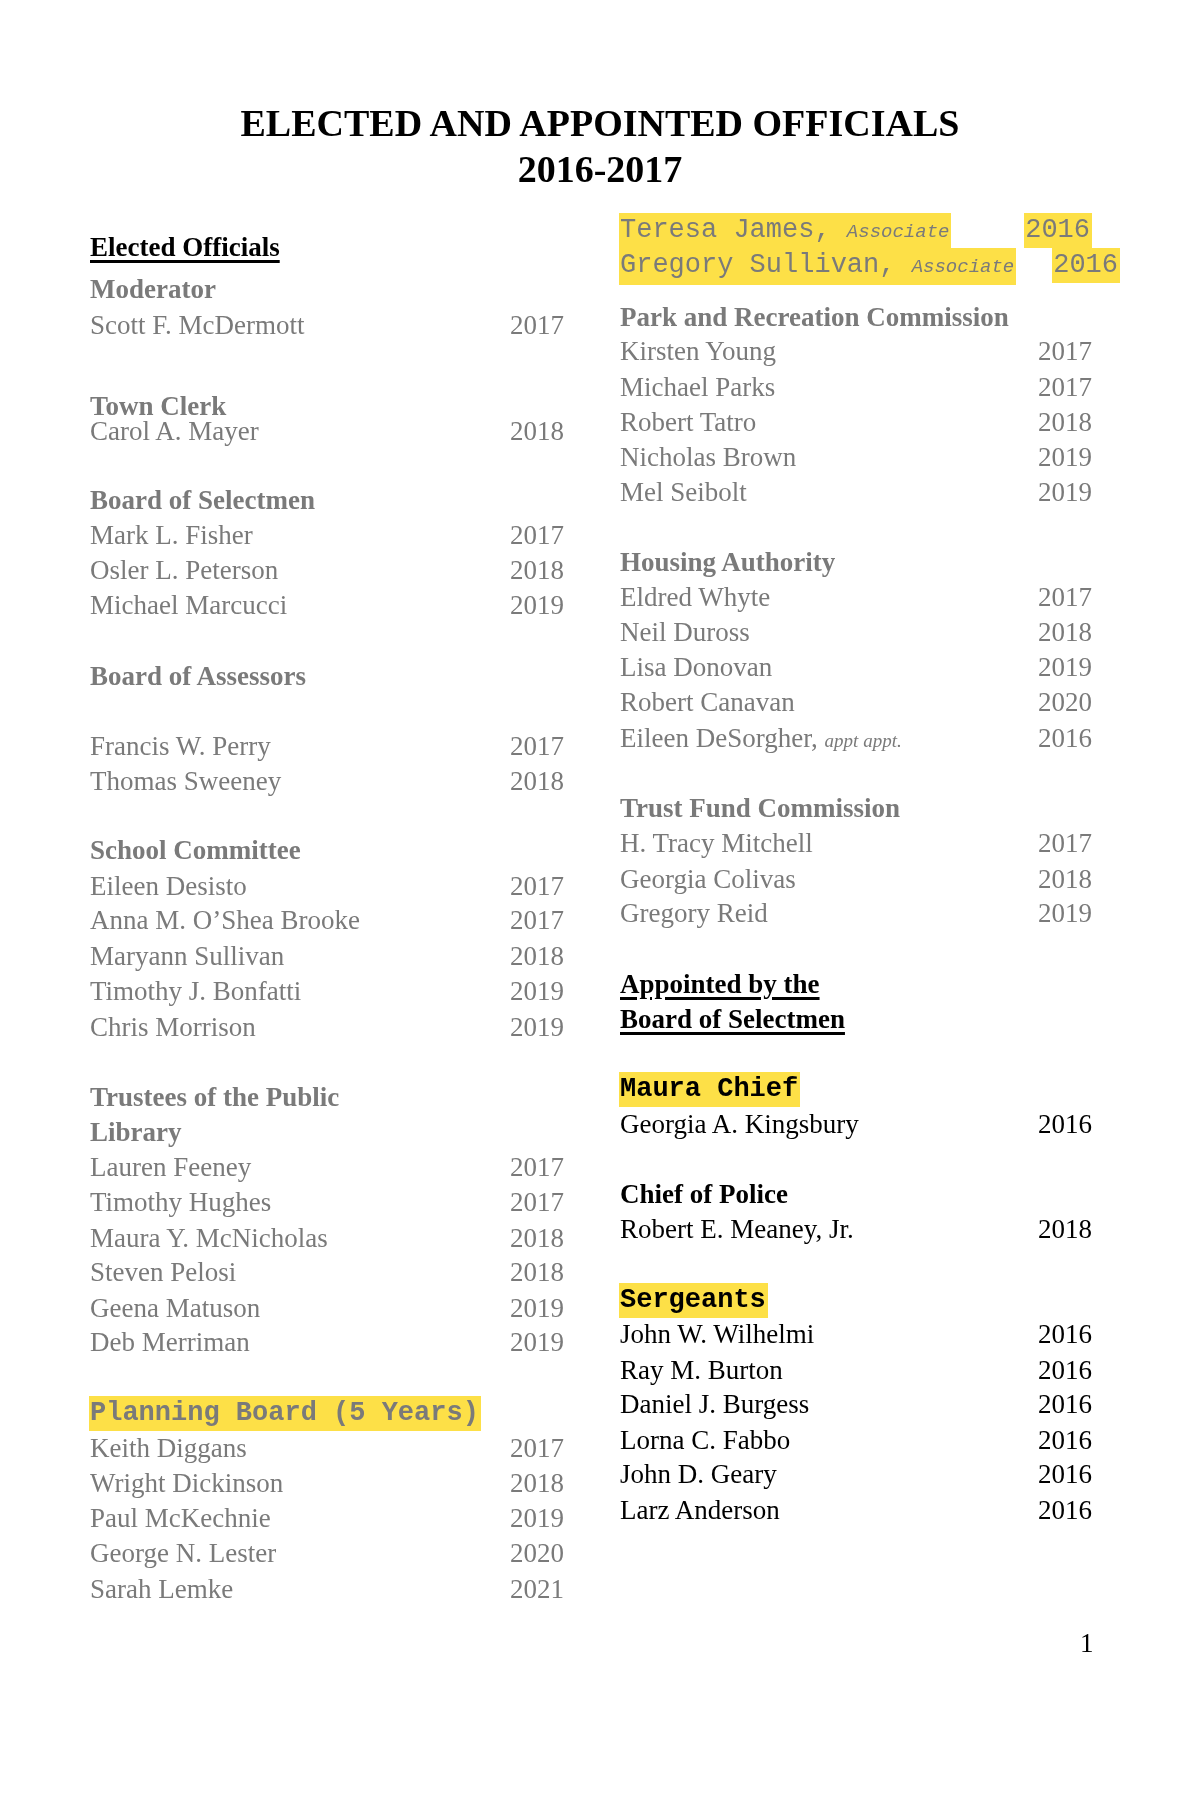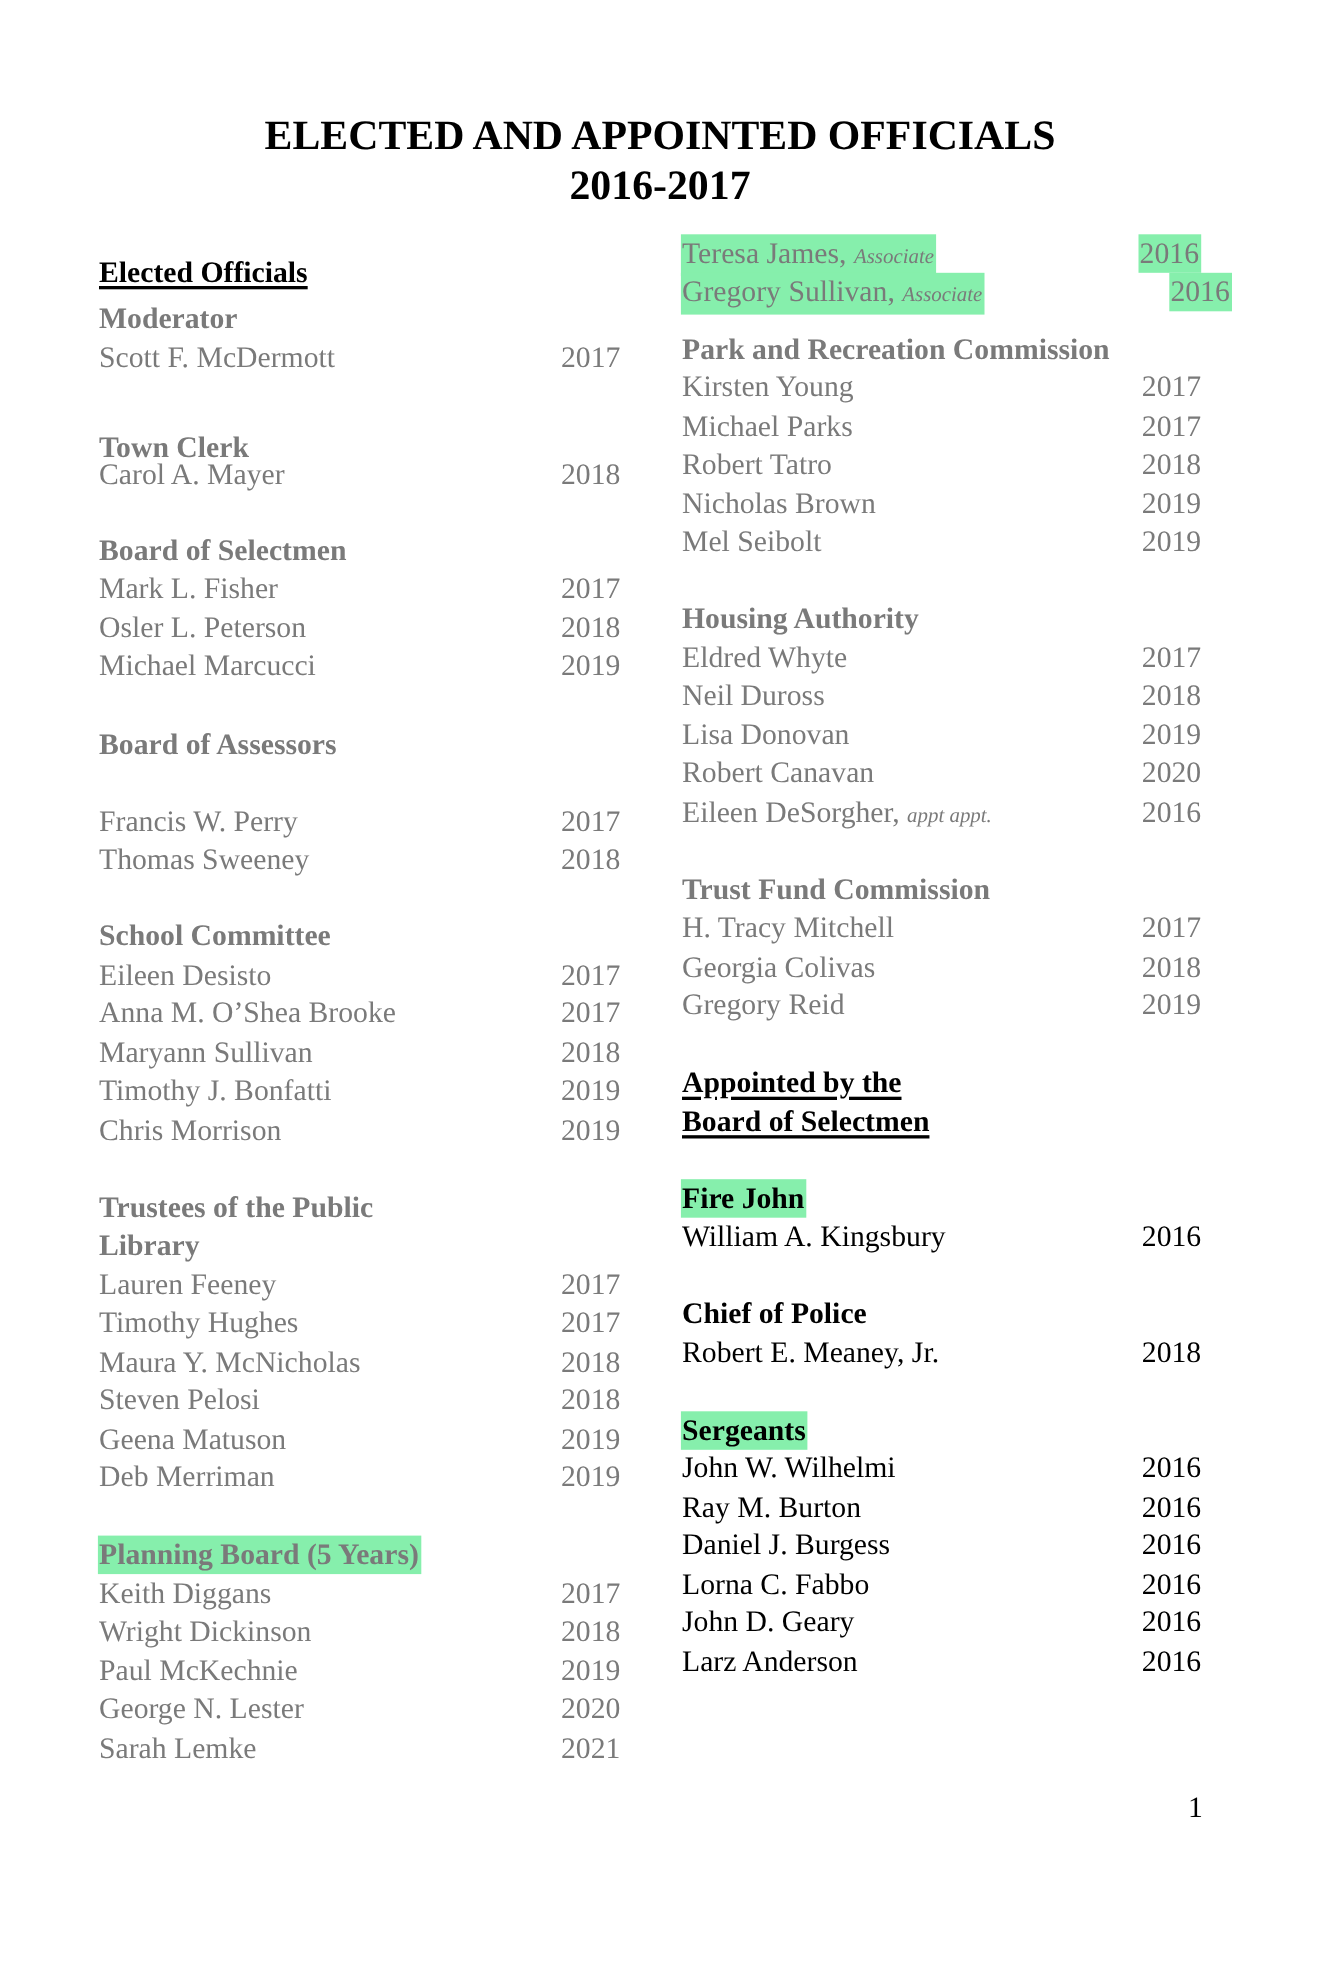--- a/index.html
+++ b/index.html
@@ -9,21 +9,21 @@
            font-weight: bold; font-size: 38px; color: #000; line-height: 40px; }
   .row { position: absolute; height: 35px; line-height: 35px; font-size: 27px; white-space: nowrap; }
   .left { left: 90px; width: 474px; }
   .right { left: 620px; width: 472px; }
   .gray { color: #7a7a7a; }
   .black { color: #000; }
   .head { font-weight: bold; }
   .ul { text-decoration: underline; text-decoration-thickness: 3px; text-underline-offset: 4px; color:#000; font-weight:bold; }
   .name { position: absolute; left: 0; top: 0; }
   .year { position: absolute; right: 0; top: 0; }
-  .hl { background: #86efac; padding: 0 2px 0 1px; margin-left: -1px; }
+  .hl { background: #fde047; padding: 0 2px 0 1px; margin-left: -1px; font-family: Liberation Mono, monospace; }
   .note { font-style: italic; font-size: 19px; }
   .pagenum { position: absolute; left: 1080px; top: 1628px; font-size: 27px; color: #000; }
 </style>
 </head>
 <body>
 
 <div class="title" style="top:103px;">ELECTED AND APPOINTED OFFICIALS</div>
 <div class="title" style="top:149px;">2016-2017</div>
 
 <div>
@@ -230,24 +230,24 @@
     </div>
 
   <div class="row right" style="top:967px;">
       <span class="name ul">Appointed by the</span>
     </div>
   <div class="row right" style="top:1002px;">
       <span class="name ul">Board of Selectmen</span>
     </div>
 
   <div class="row right black head" style="top:1072px;">
-      <span class="name hl">Fire John</span>
+      <span class="name hl">Maura Chief</span>
     </div>
   <div class="row right black" style="top:1107px;">
-      <span class="name">William A. Kingsbury</span>
+      <span class="name">Georgia A. Kingsbury</span>
       <span class="year">2016</span>
     </div>
 
   <div class="row right black head" style="top:1177px;">
       <span class="name">Chief of Police</span>
     </div>
   <div class="row right black" style="top:1212px;">
       <span class="name">Robert E. Meaney, Jr.</span>
       <span class="year">2018</span>
     </div>

